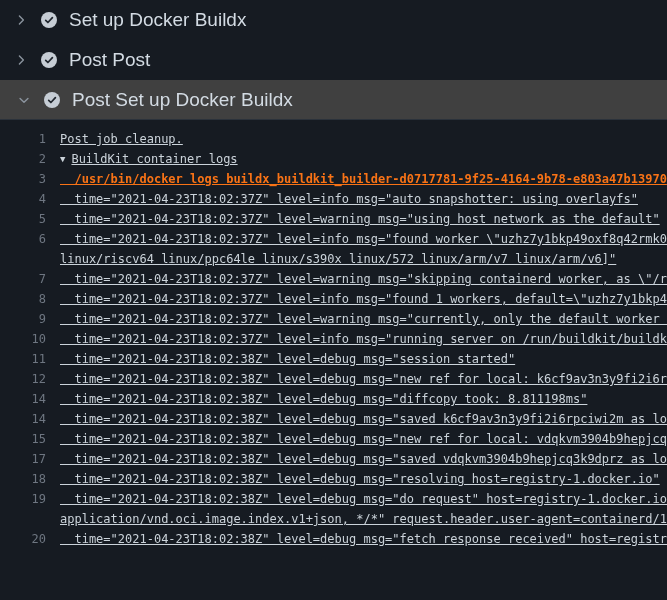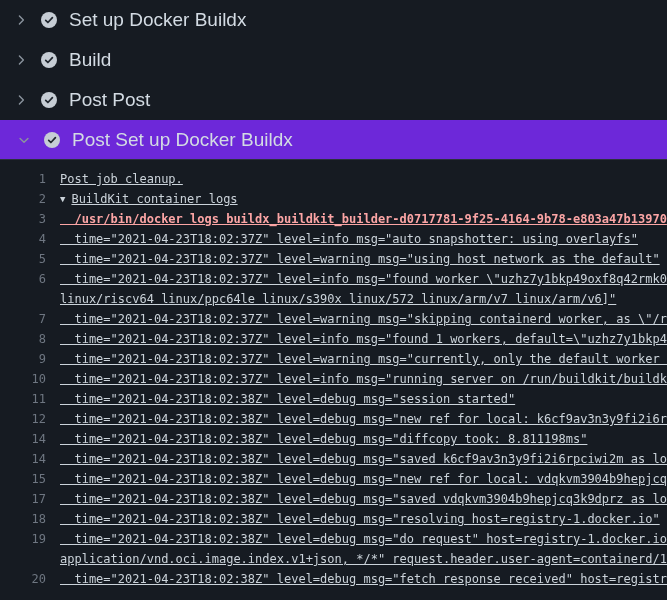--- a/index.html
+++ b/index.html
@@ -6,37 +6,37 @@
   .screen{
     width:667px;height:600px;overflow:hidden;background:#161b22;
     font-family:"Liberation Sans",sans-serif;position:relative;
   }
   
   .steps{}
   .step{
     display:flex;align-items:center;height:40px;padding:0 12px;
     color:#d3dbe3;font-size:19px;cursor:pointer;box-sizing:border-box;
   }
-  .step.expanded{background:#6d28d9;border-bottom:1px solid #2b323b;padding-left:15px;}
+  .step.expanded{background:#404040;border-bottom:1px solid #2b323b;padding-left:15px;}
   .step .chev{width:18px;flex:none;display:flex;align-items:center;justify-content:center;margin-right:11px;}
   .step .check{width:16px;height:16px;flex:none;display:flex;align-items:center;justify-content:center;margin-right:12px;}
   .step .step-label{white-space:nowrap;}
   
   .log{
     padding-top:9px;
     font-family:"DejaVu Sans Mono","Liberation Mono",monospace;
     font-size:12px;line-height:20px;color:#cbd3da;
   }
   .log-row{display:flex;height:20px;overflow:hidden;}
   .ln{
     width:46px;flex:none;text-align:right;padding-right:14px;
     color:#6e7681;user-select:none;
   }
   .lt{white-space:pre;flex:1;overflow:hidden;text-decoration:underline;}
-  .lt.command{color:#fca5a5;font-weight:700;}
+  .lt.command{color:#f97316;font-weight:700;}
   .toggle{
     display:inline-block;font-size:9px;vertical-align:1px;
     margin-right:6px;color:#cbd3da;
   }
 </style>
 </head>
 <body>
 
 <div class="screen">
   <div class="steps">
@@ -46,34 +46,20 @@
             <path d="M6.2 3.5 10.7 8l-4.5 4.5" stroke="#8b949e" stroke-width="1.6" stroke-linecap="round" stroke-linejoin="round"></path>
           </svg>
         </span>
         <span class="check">
           <svg width="16" height="16" viewBox="0 0 16 16">
             <circle cx="8" cy="8" r="8" fill="#c6cdd5"></circle>
             <path d="M4.7 8.3l2.2 2.2 4.5-4.8" stroke="#20262e" stroke-width="1.7" fill="none" stroke-linecap="round" stroke-linejoin="round"></path>
           </svg>
         </span>
         <span class="step-label">Set up Docker Buildx</span>
-      </div>
-      <div class="step">
-        <span class="chev">
-          <svg width="14" height="14" viewBox="0 0 16 16" fill="none">
-            <path d="M6.2 3.5 10.7 8l-4.5 4.5" stroke="#8b949e" stroke-width="1.6" stroke-linecap="round" stroke-linejoin="round"></path>
-          </svg>
-        </span>
-        <span class="check">
-          <svg width="16" height="16" viewBox="0 0 16 16">
-            <circle cx="8" cy="8" r="8" fill="#c6cdd5"></circle>
-            <path d="M4.7 8.3l2.2 2.2 4.5-4.8" stroke="#20262e" stroke-width="1.7" fill="none" stroke-linecap="round" stroke-linejoin="round"></path>
-          </svg>
-        </span>
-        <span class="step-label">Build</span>
       </div>
       <div class="step">
         <span class="chev">
           <svg width="14" height="14" viewBox="0 0 16 16" fill="none">
             <path d="M6.2 3.5 10.7 8l-4.5 4.5" stroke="#8b949e" stroke-width="1.6" stroke-linecap="round" stroke-linejoin="round"></path>
           </svg>
         </span>
         <span class="check">
           <svg width="16" height="16" viewBox="0 0 16 16">
             <circle cx="8" cy="8" r="8" fill="#c6cdd5"></circle>

